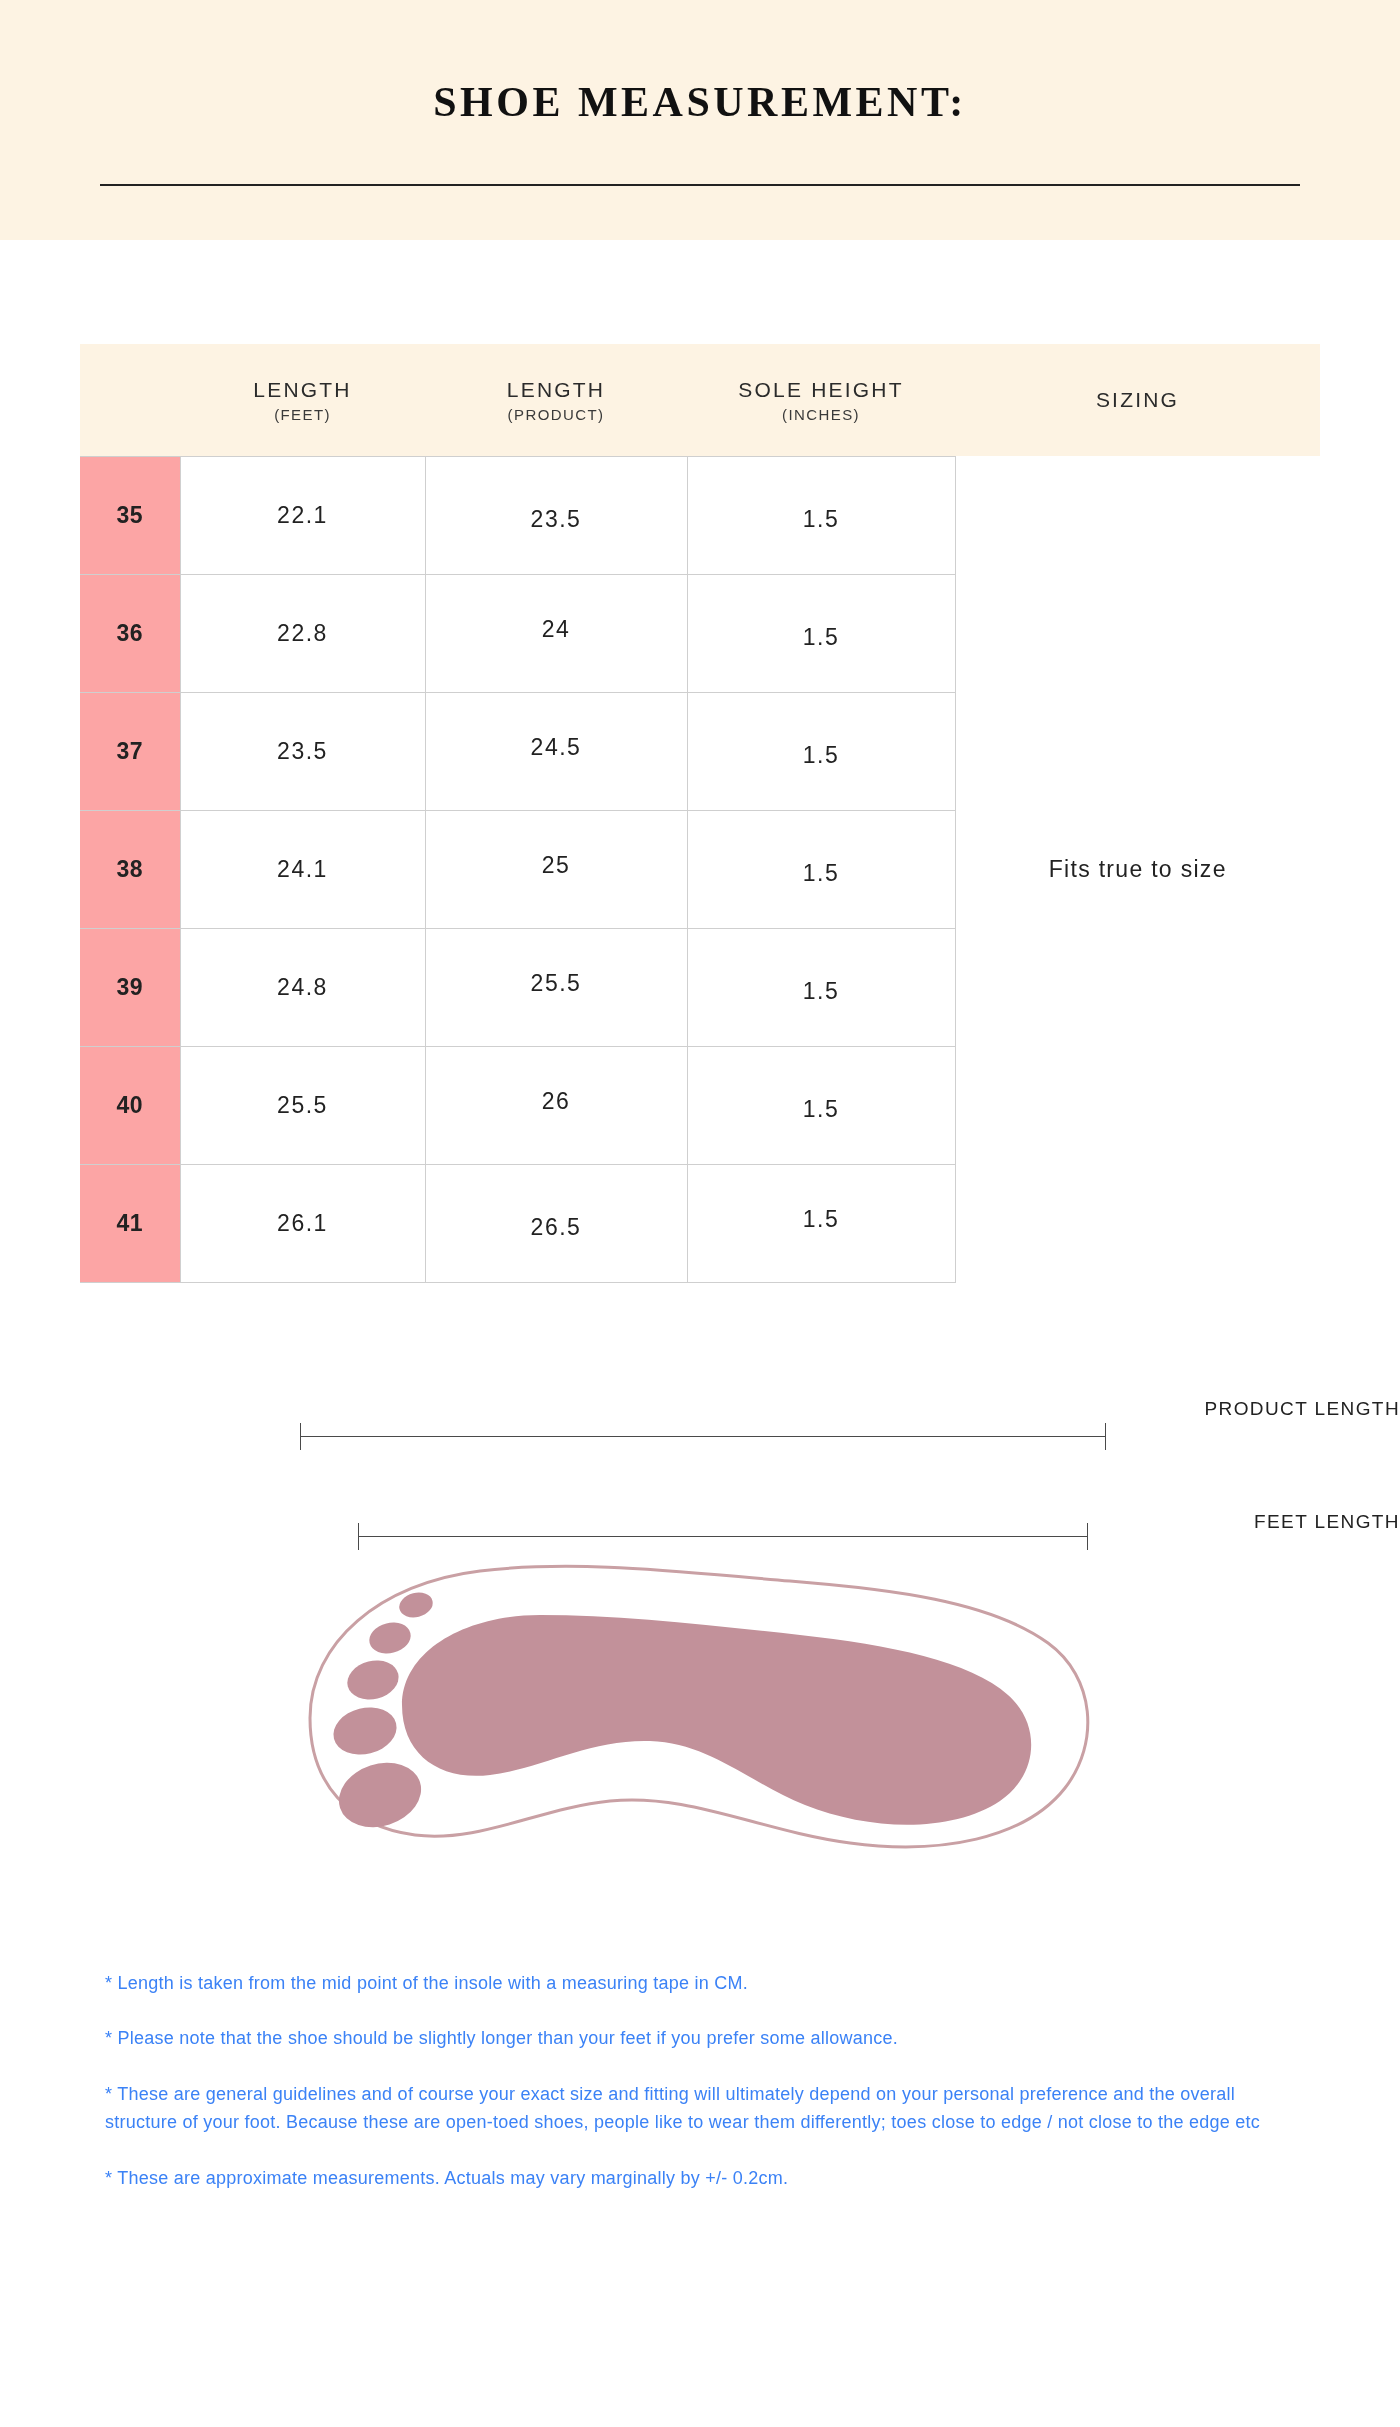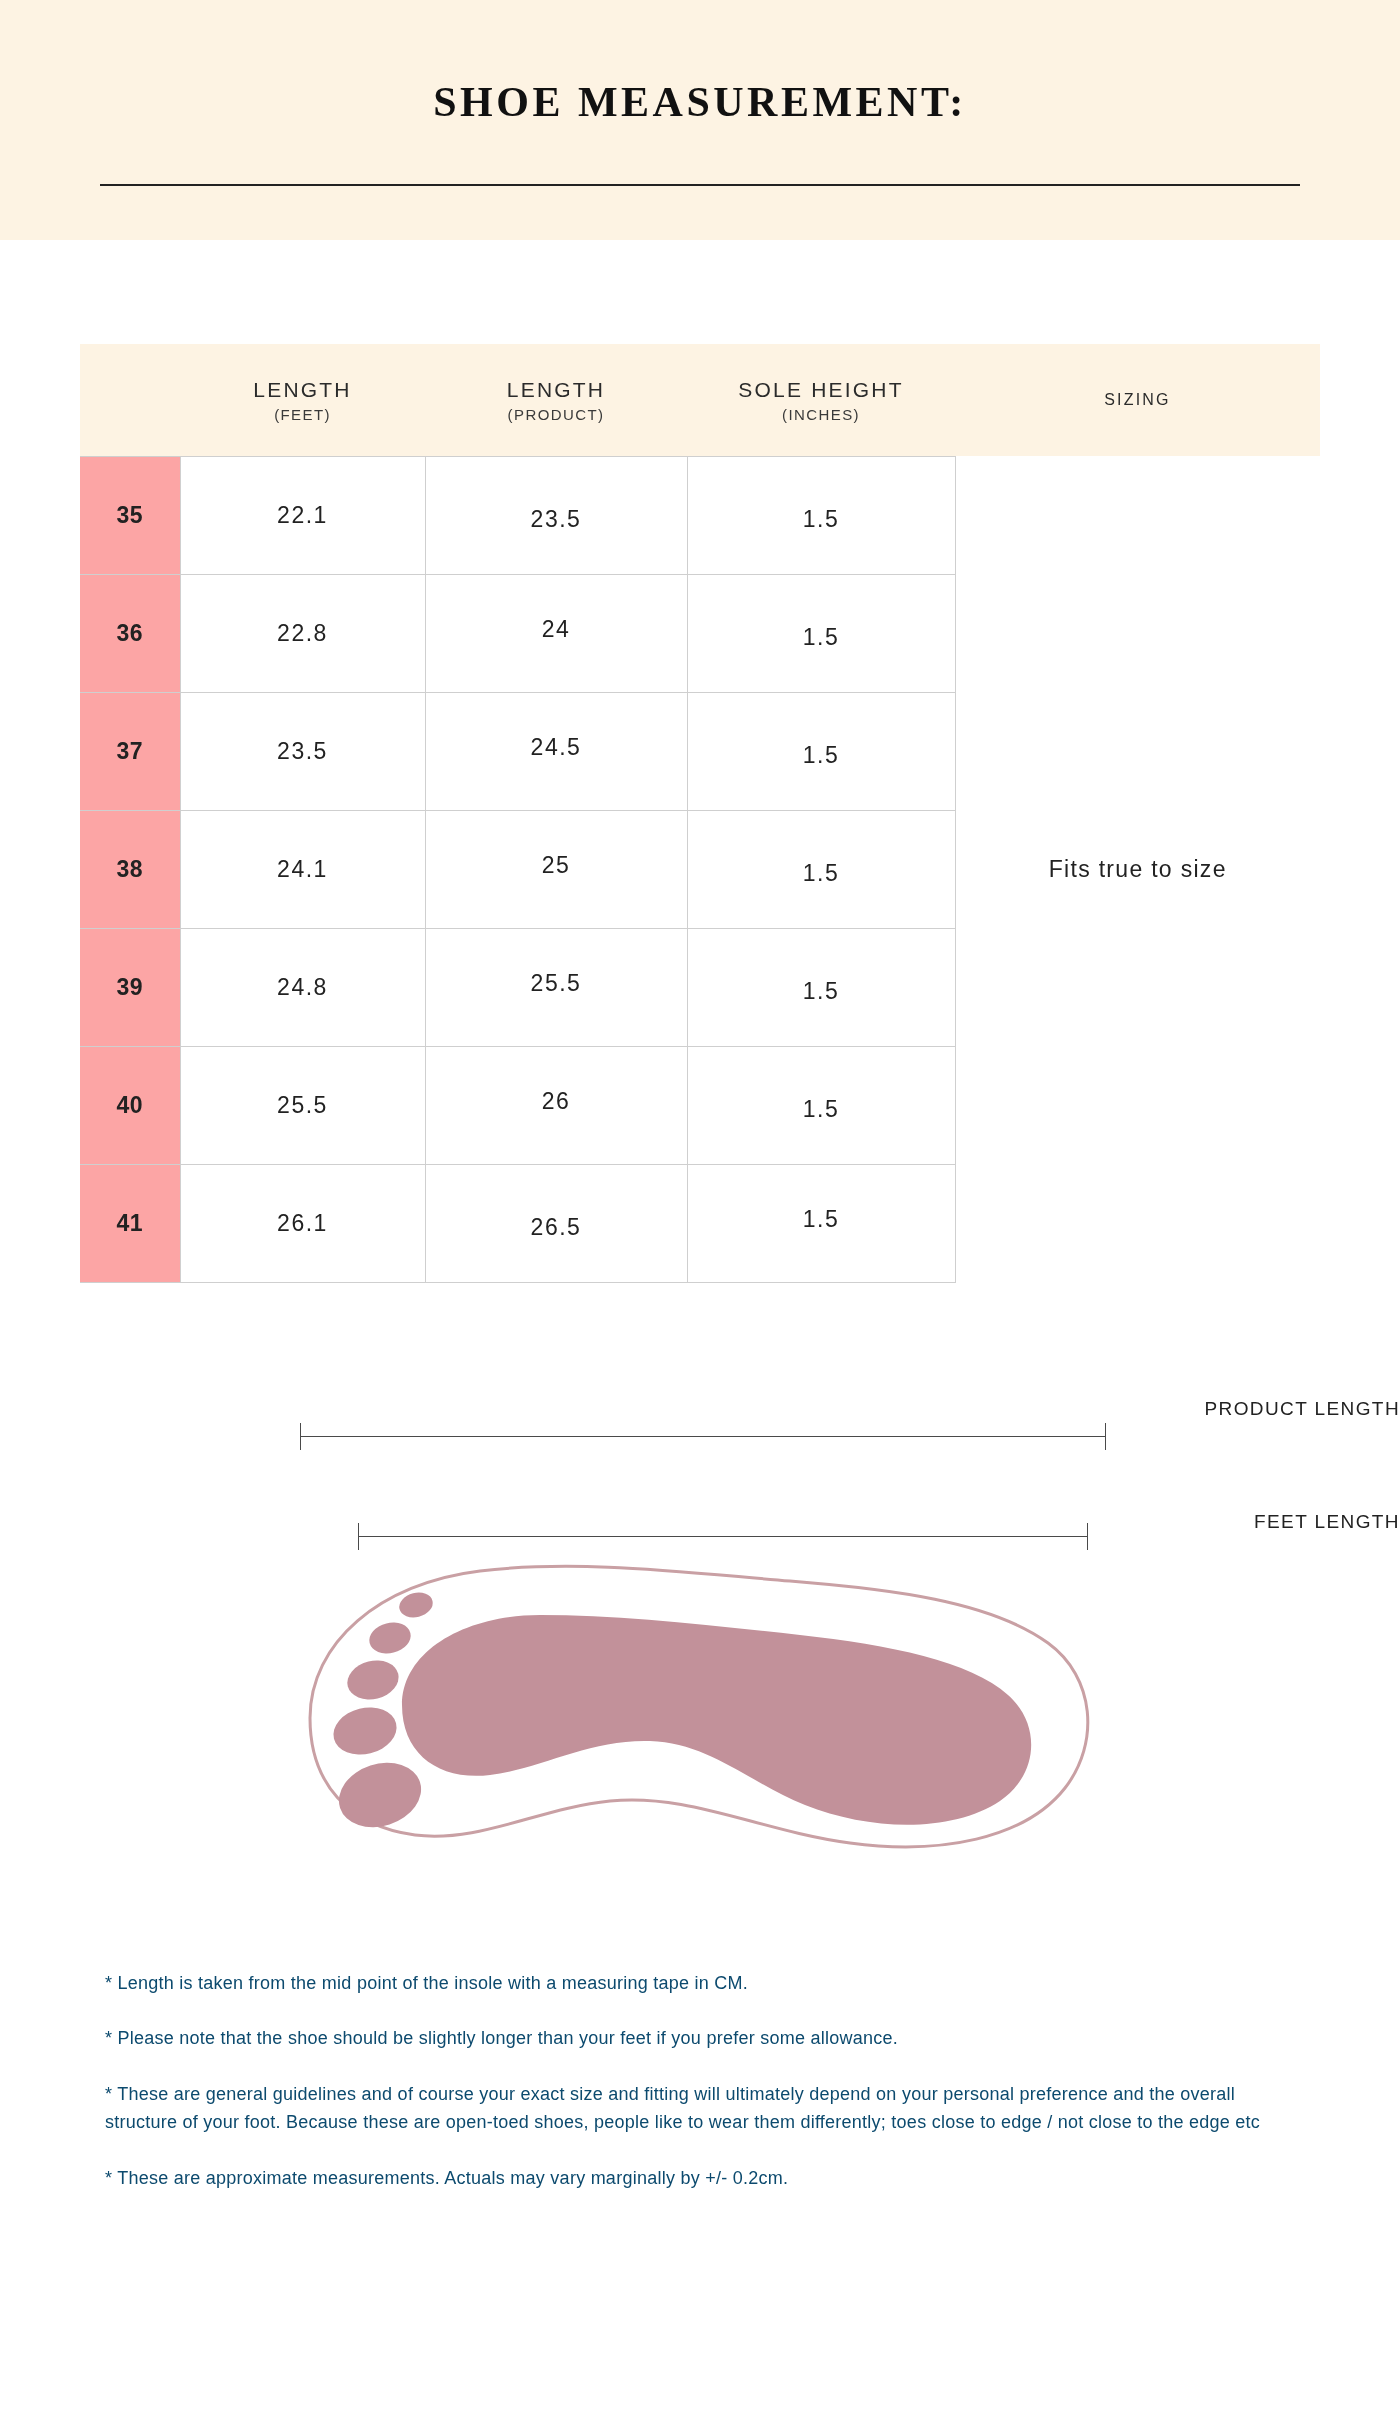--- a/index.html
+++ b/index.html
@@ -79,21 +79,21 @@
     line-height: 1.3;
   }
   .th-sub {
     font-size: 15px;
     letter-spacing: 1.4px;
     color: #3a3a3a;
     display: block;
     margin-top: 3px;
   }
   .th-sizing {
-    font-size: 16px;
+    font-size: 21px;
     letter-spacing: 2.2px;
     color: #2b2b2b;
     display: block;
   }
 
   tbody tr {
     height: 118px;
   }
   tbody td {
     text-align: center;
@@ -164,21 +164,21 @@
 
   
   .notes {
     margin: 0 auto;
     width: 1190px;
     padding-top: 52px;
   }
   .note {
     font-size: 18px;
     line-height: 1.55;
-    color: #0c4a6e;
+    color: #3b82f6;
     margin-bottom: 28px;
     letter-spacing: 0.25px;
   }
   .note:last-child { margin-bottom: 0; }
 </style>
 </head>
 <body>
 
 <div class="header-banner">
   <div class="header-title">SHOE MEASUREMENT:</div>

